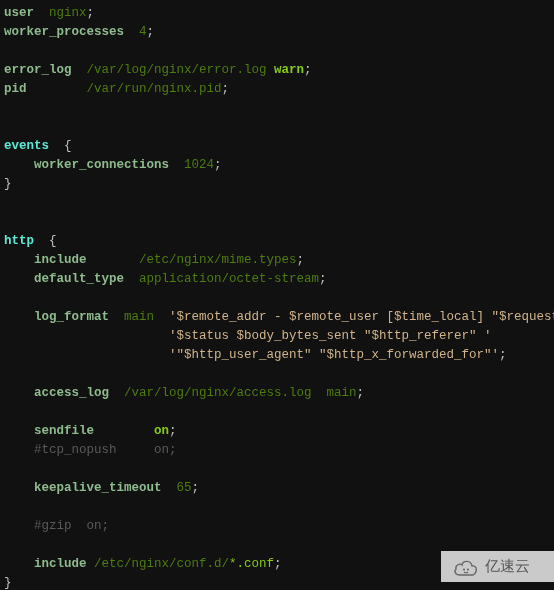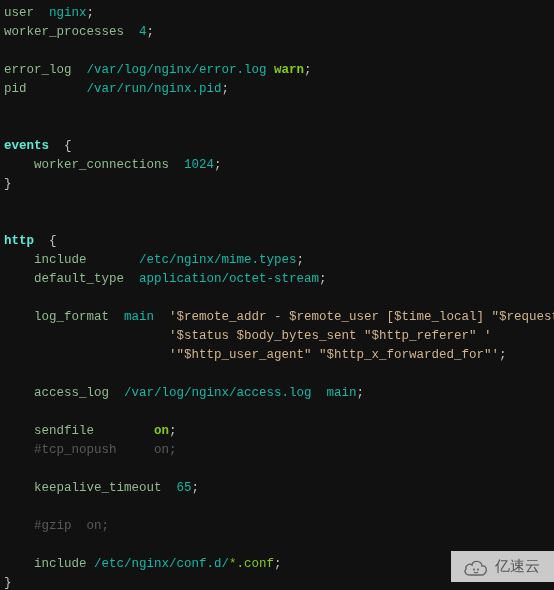--- a/index.html
+++ b/index.html
@@ -12,36 +12,36 @@
   }
   pre {
     margin: 0;
     padding: 4px 4px 4px 4px;
     font-family: "Courier New", Consolas, monospace;
     font-size: 12.5px;
     line-height: 19px;
     color: #9aa0a6;
     white-space: pre;
   }
-  .dir   { color: #8fbc8f; }  
+  .dir   { color: #8fbc8f; font-weight: bold; }  
   .dir-b { color: #5eead4; font-weight: bold; }
-  .val   { color: #14b8a6; }  
+  .val   { color: #4d7c0f; }  
   .sc    { color: #c0c0c0; }  
   .br    { color: #c0c0c0; }  
   .kw    { color: #84cc16; font-weight: bold; } 
   .str   { color: #d2b48c; }  
   .glob  { color: #84cc16; }  
   .cmt   { color: #5a5a5a; margin-top: 34px; }  
 
   .watermark {
     position: absolute;
     right: 0px;
     bottom: 8px;
     background: rgba(235,235,235,0.85);
-    padding: 6px 14px 6px 12px;
+    padding: 6px 24px 6px 12px;
     font-family: "Microsoft YaHei", Arial, sans-serif;
     font-size: 15px;
     color: #555;
     display: flex;
     align-items: center;
     gap: 6px;
   }
   .watermark svg { display:block; }
 </style>
 </head>

